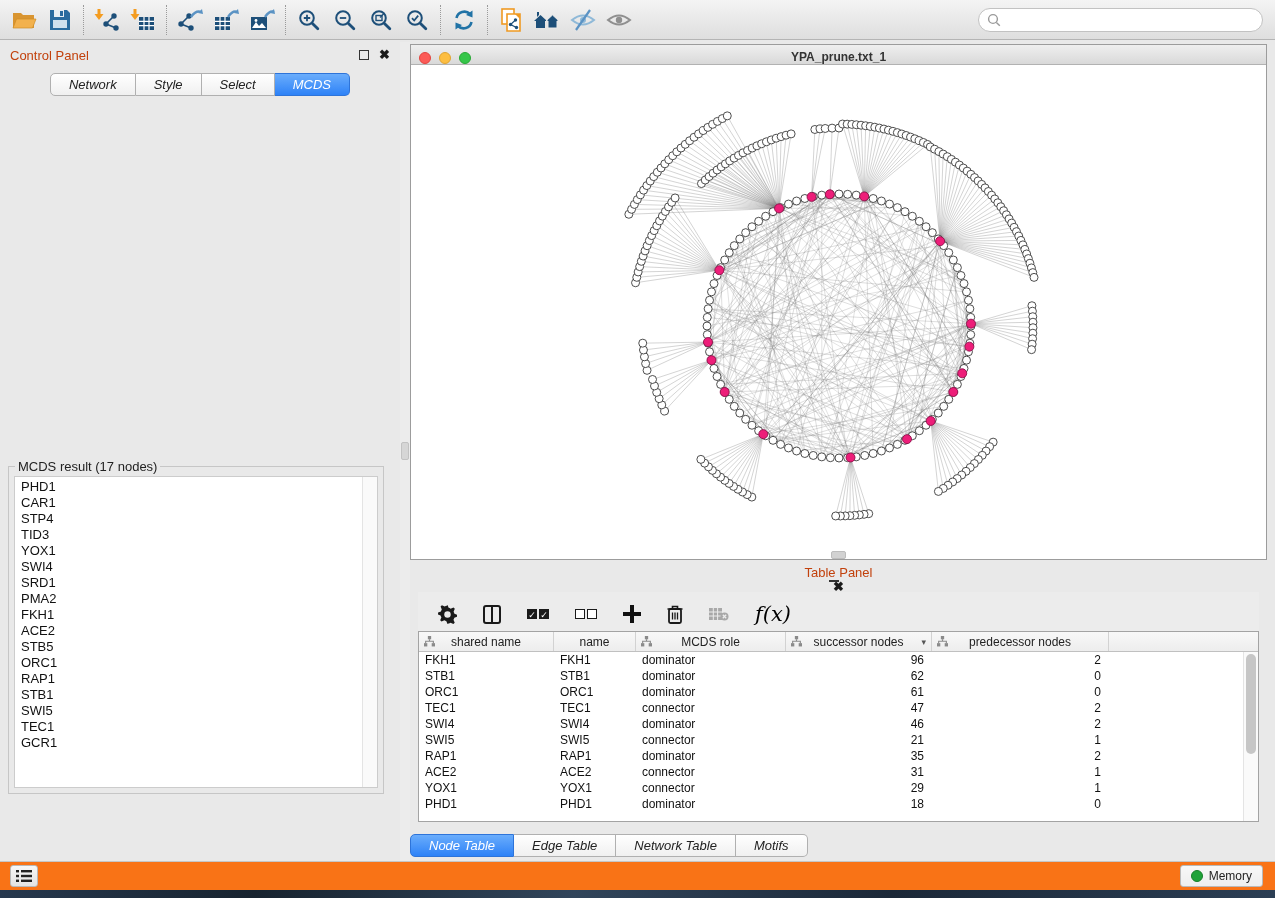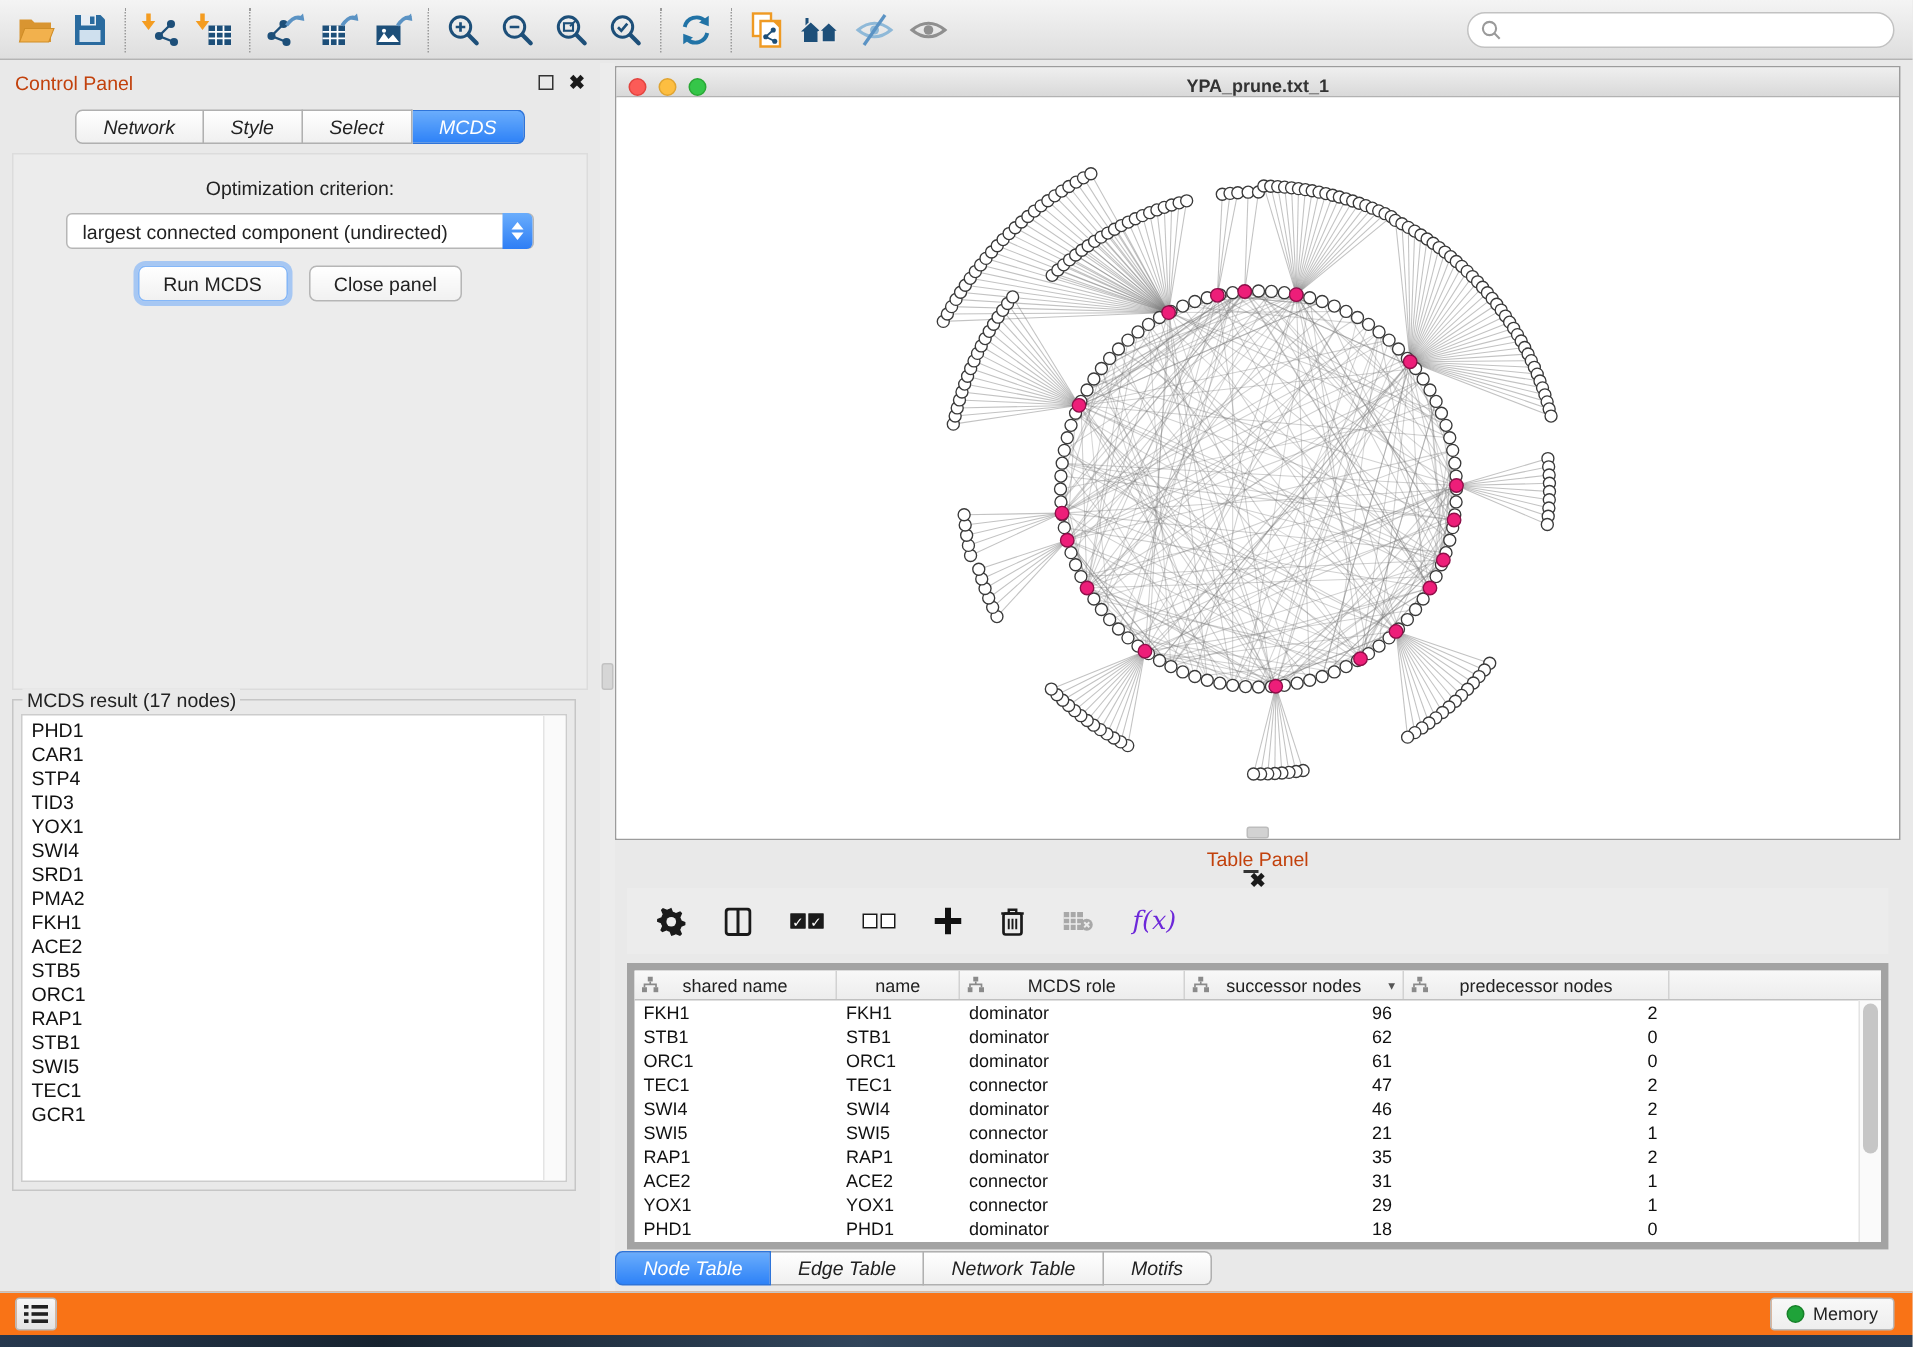--- a/index.html
+++ b/index.html
@@ -68,22 +68,22 @@
   .h-splitter { position:absolute; left:831px; top:551px; width:15px; height:8px; background:#d2d2d2; border:1px solid #bdbdbd; border-radius:2px; }
 
   
   .table-panel { position:absolute; left:410px; top:565px; width:857px; height:293px; }
   .tp-toolbar { position:absolute; left:8px; top:27px; right:8px; height:44px; background:#ececec;
     display:flex; align-items:center; gap:26px; padding-left:20px; }
   .tp-ico { display:flex; align-items:center; justify-content:center; }
   .chk { display:inline-block; width:10px; height:10px; font-size:9px; line-height:10px; text-align:center; }
   .chk.on { background:#1a1a1a; color:#fff; border:1px solid #1a1a1a; }
   .chk.off { background:#fff; border:1.5px solid #1a1a1a; }
-  .fx { font-family:"DejaVu Serif", serif; font-style:italic; font-size:17px; color:#6d28d9; }
-  .tp-table { position:absolute; left:8px; top:77px; right:8px; height:191px; background:#fff; border:5px solid #a3a3a3; overflow:hidden; }
+  .fx { font-family:"DejaVu Serif", serif; font-style:italic; font-size:21px; color:#000000; }
+  .tp-table { position:absolute; left:8px; top:66px; right:8px; height:191px; background:#fff; border:1px solid #a3a3a3; overflow:hidden; }
   .thead { display:flex; height:20px; background:linear-gradient(#f8f8f8,#ededed); border-bottom:1px solid #c0c0c0; }
   .th { position:relative; display:flex; align-items:center; justify-content:center; font-size:12px; color:#222;
     border-right:1px solid #d2d2d2; flex:none; }
   .th .h-ico { position:absolute; left:5px; top:4px; }
   .th .sort-chev { position:absolute; right:5px; font-size:9px; color:#555; }
   .tbody { position:absolute; left:0; top:20px; right:16px; bottom:0; }
   .tr { display:flex; height:16px; line-height:16px; font-size:12px; color:#111; }
   .td { flex:none; white-space:nowrap; overflow:hidden; }
   .td.txt { padding-left:6px; text-align:left; }
   .td.num { padding-right:8px; text-align:right; }
@@ -257,34 +257,20 @@
       <span class="panel-title">Control Panel</span>
       <span class="spacer"></span>
       <span class="float-btn"></span>
       <span class="close-btn">✖</span>
     </div>
     <div class="cp-tabs">
       <div class="tab">Network</div>
       <div class="tab">Style</div>
       <div class="tab">Select</div>
       <div class="tab active">MCDS</div>
-    </div>
-    <div class="cp-inner">
-      <div class="opt-label">Optimization criterion:</div>
-      <div class="select">
-        <span>largest connected component (undirected)</span>
-        <span class="stepper">
-            <span class="tri-up"></span>
-            <span class="tri-dn"></span>
-          </span>
-      </div>
-      <div class="btn-row">
-        <button class="mac-btn focused">Run MCDS</button>
-        <button class="mac-btn">Close panel</button>
-      </div>
     </div>
     <div class="mcds-box">
       <span class="mcds-legend">MCDS result (17 nodes)</span>
       <div class="mcds-list">
         <div class="mcds-items">
             <div class="mcds-item">PHD1</div>
             <div class="mcds-item">CAR1</div>
             <div class="mcds-item">STP4</div>
             <div class="mcds-item">TID3</div>
             <div class="mcds-item">YOX1</div>

